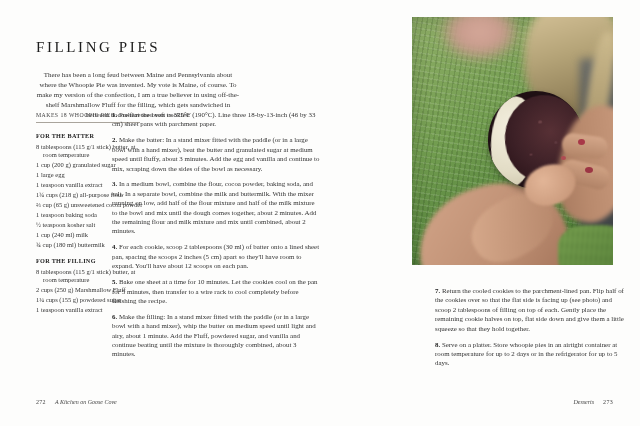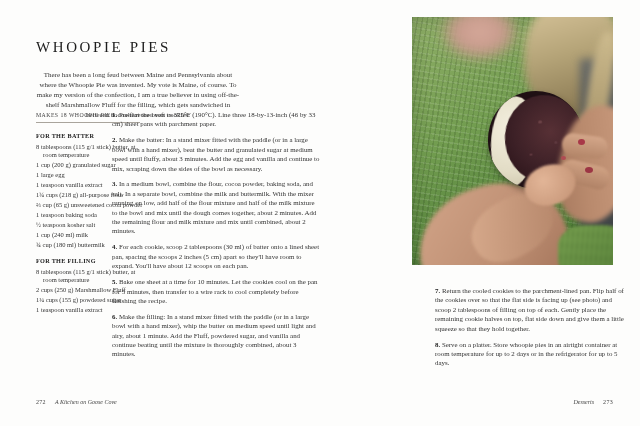--- a/index.html
+++ b/index.html
@@ -111,21 +111,21 @@
   .ph-cookie-top{position:absolute;left:17px;top:5px;width:80px;height:88px;border-radius:50%;
     background:radial-gradient(circle at 58% 42%,#573035 0%,#3c2026 55%,#2b1419 88%);
     filter:blur(.4px);}
   .ph-speck1{position:absolute;left:52px;top:30px;width:4px;height:3px;border-radius:50%;background:#6b4146;filter:blur(.5px);}
   .ph-speck2{position:absolute;left:66px;top:52px;width:3px;height:3px;border-radius:50%;background:#5e383e;filter:blur(.5px);}
   .ph-speck3{position:absolute;left:40px;top:62px;width:3px;height:2px;border-radius:50%;background:#643c42;filter:blur(.5px);}
 </style>
 </head>
 <body>
 
-<h1 class="abs page-title">WHOOPIE PIES</h1>
+<h1 class="abs page-title">FILLING PIES</h1>
 
 <p class="abs intro">There has been a long feud between Maine and Pennsylvania about where the Whoopie Pie was invented. My vote is Maine, of course. To make my version of the confection, I am a true believer in using off-the-shelf Marshmallow Fluff for the filling, which gets sandwiched in between cocoa-flavored soft cookies.</p>
 
 <div class="abs sidebar">
   <div class="yield">MAKES 18 WHOOPIE PIES</div>
   <div class="ing-header">FOR THE BATTER</div>
   <ul class="ing-list">
       <li>8 tablespoons (115 g/1 stick) butter, at room temperature</li>
       <li>1 cup (200 g) granulated sugar</li>
       <li>1 large egg</li>

